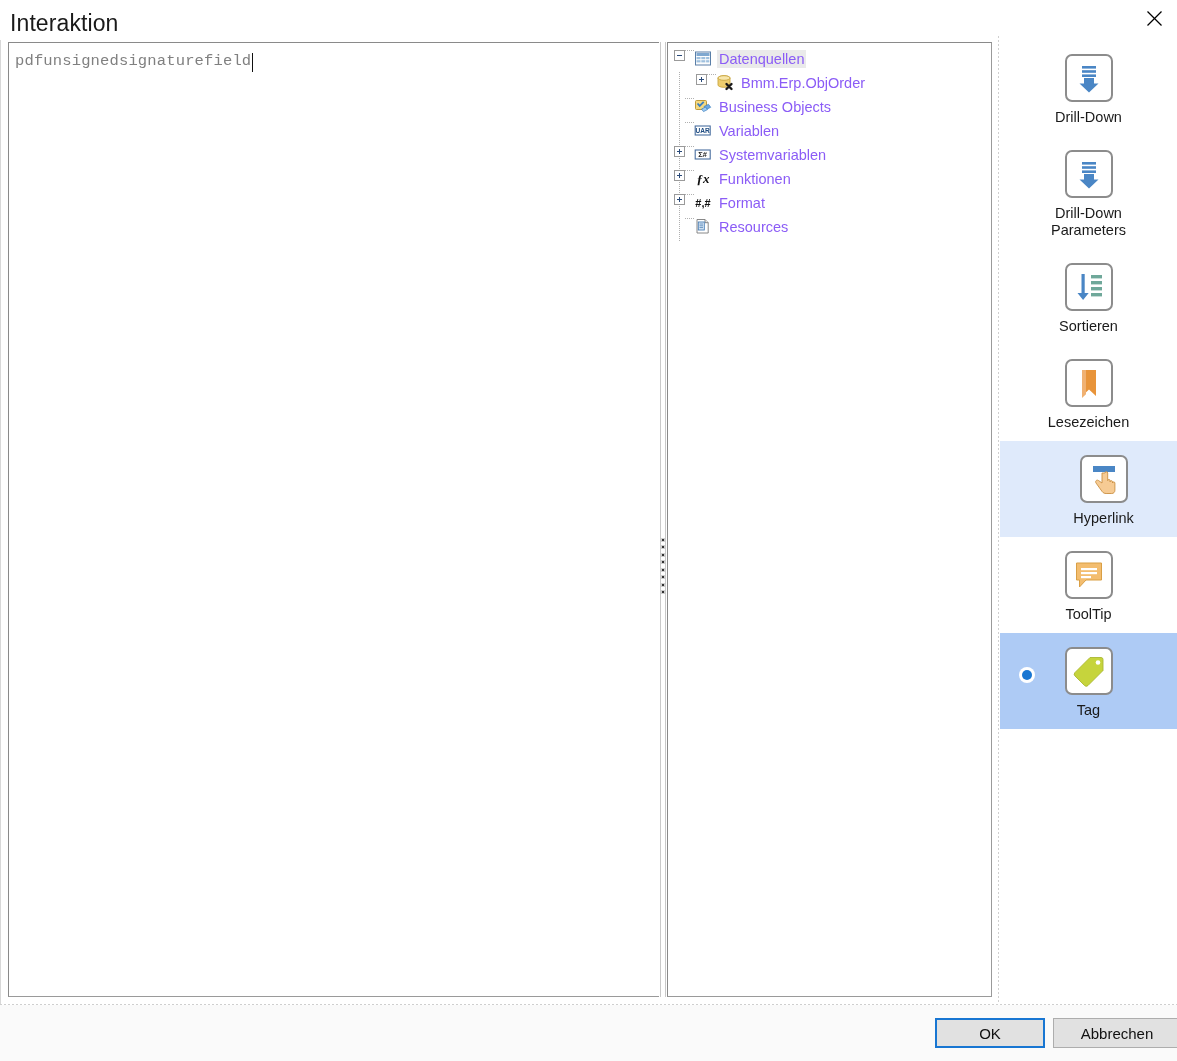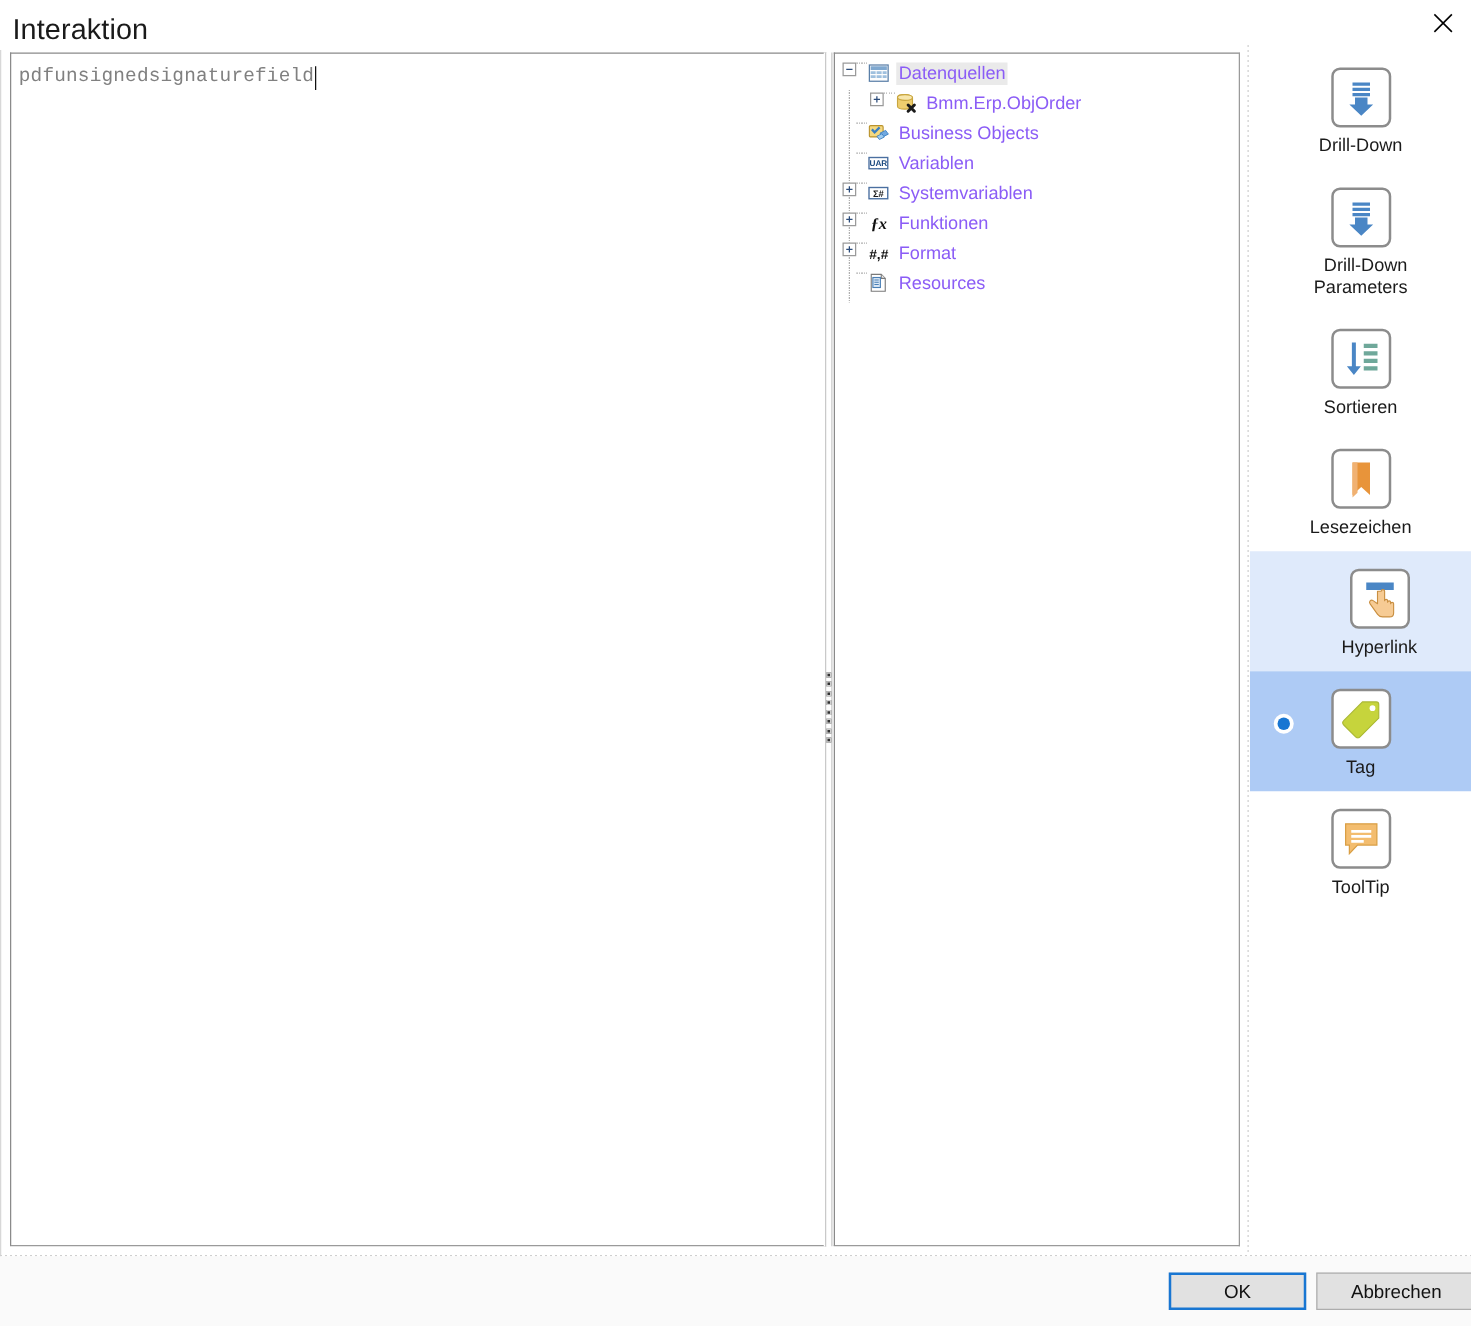--- a/index.html
+++ b/index.html
@@ -202,21 +202,21 @@
     border: 2px solid #8c8c8c;
     border-radius: 7px;
     background: #ffffff;
     display: flex; align-items: center; justify-content: center;
     box-sizing: border-box;
   }
   .sb-label {
     margin-top: 7px;
     font-size: 14.5px;
     color: #1a1a1a;
-    text-align: right;
+    text-align: center;
     line-height: 17px;
     white-space: pre-line;
   }
   .sb-radio {
     position: absolute;
     left: 19px; top: 34px;
     width: 16px; height: 16px;
     border-radius: 50%;
     background: #ffffff;
     display: flex; align-items: center; justify-content: center;
@@ -475,46 +475,46 @@
         <svg width="32" height="32" viewBox="0 0 32 32">
           <rect x="5" y="3" width="22" height="6" fill="#4a86c5"></rect>
           <path d="M14 10 v10 l-3.5 -2.5 c-1.8 -1.2 -3.8 0.8 -2.4 2.6 l6 8.4 c1 1.4 2.4 2 4 2 h5.6
                    c2 0 3.2 -1.4 3.2 -3.2 V20 c0 -1.5 -2.4 -1.5 -2.4 0 v-1.2 c0 -1.5 -2.4 -1.5 -2.4 0 v-1.2
                    c0 -1.5 -2.4 -1.5 -2.4 0 V10 c0 -1.7 -2.8 -1.7 -2.8 0 z" fill="#f6cb94" stroke="#c98f41" stroke-width="0.9" stroke-linejoin="round"></path>
         </svg>
       </div>
       <div class="sb-label">Hyperlink</div>
     </div>
 
+    <div class="sb-item">
+      <div class="sb-icon">
+        <svg width="32" height="32" viewBox="0 0 32 32">
+          <path d="M3.5 4 h25 v17 h-15.5 l-6.5 7 v-7 h-3 z" fill="#f3bd6f" stroke="#d99f45" stroke-width="1"></path>
+          <rect x="8" y="9" width="16" height="2.2" fill="#ffffff"></rect>
+          <rect x="8" y="13" width="16" height="2.2" fill="#ffffff"></rect>
+          <rect x="8" y="17" width="10" height="2.2" fill="#ffffff"></rect>
+        </svg>
+      </div>
+      <div class="sb-label">ToolTip</div>
+    </div>
+
     <div class="sb-item sel">
       <div class="sb-radio">
           <i></i>
         </div>
       <div class="sb-icon">
         <svg width="32" height="32" viewBox="0 0 32 32">
           <path d="M17 2.5 h11 a2 2 0 0 1 2 2 v11 l-15 15 a2.5 2.5 0 0 1 -3.5 0 l-9.5 -9.5
                    a2.5 2.5 0 0 1 0 -3.5 z" fill="#c6d43c" stroke="#aab833" stroke-width="0.9"></path>
           <circle cx="25" cy="7.5" r="2.3" fill="#ffffff"></circle>
         </svg>
       </div>
       <div class="sb-label">Tag</div>
     </div>
 
-    <div class="sb-item">
-      <div class="sb-icon">
-        <svg width="32" height="32" viewBox="0 0 32 32">
-          <path d="M3.5 4 h25 v17 h-15.5 l-6.5 7 v-7 h-3 z" fill="#f3bd6f" stroke="#d99f45" stroke-width="1"></path>
-          <rect x="8" y="9" width="16" height="2.2" fill="#ffffff"></rect>
-          <rect x="8" y="13" width="16" height="2.2" fill="#ffffff"></rect>
-          <rect x="8" y="17" width="10" height="2.2" fill="#ffffff"></rect>
-        </svg>
-      </div>
-      <div class="sb-label">ToolTip</div>
-    </div>
-
   </div>
 
   <div id="bottom-sep"></div>
   <div id="bottom-bar"></div>
   <div class="btn" id="ok-button">OK</div>
   <div class="btn" id="cancel-button">Abbrechen</div>
 
 </div>
 
 </body></html>

